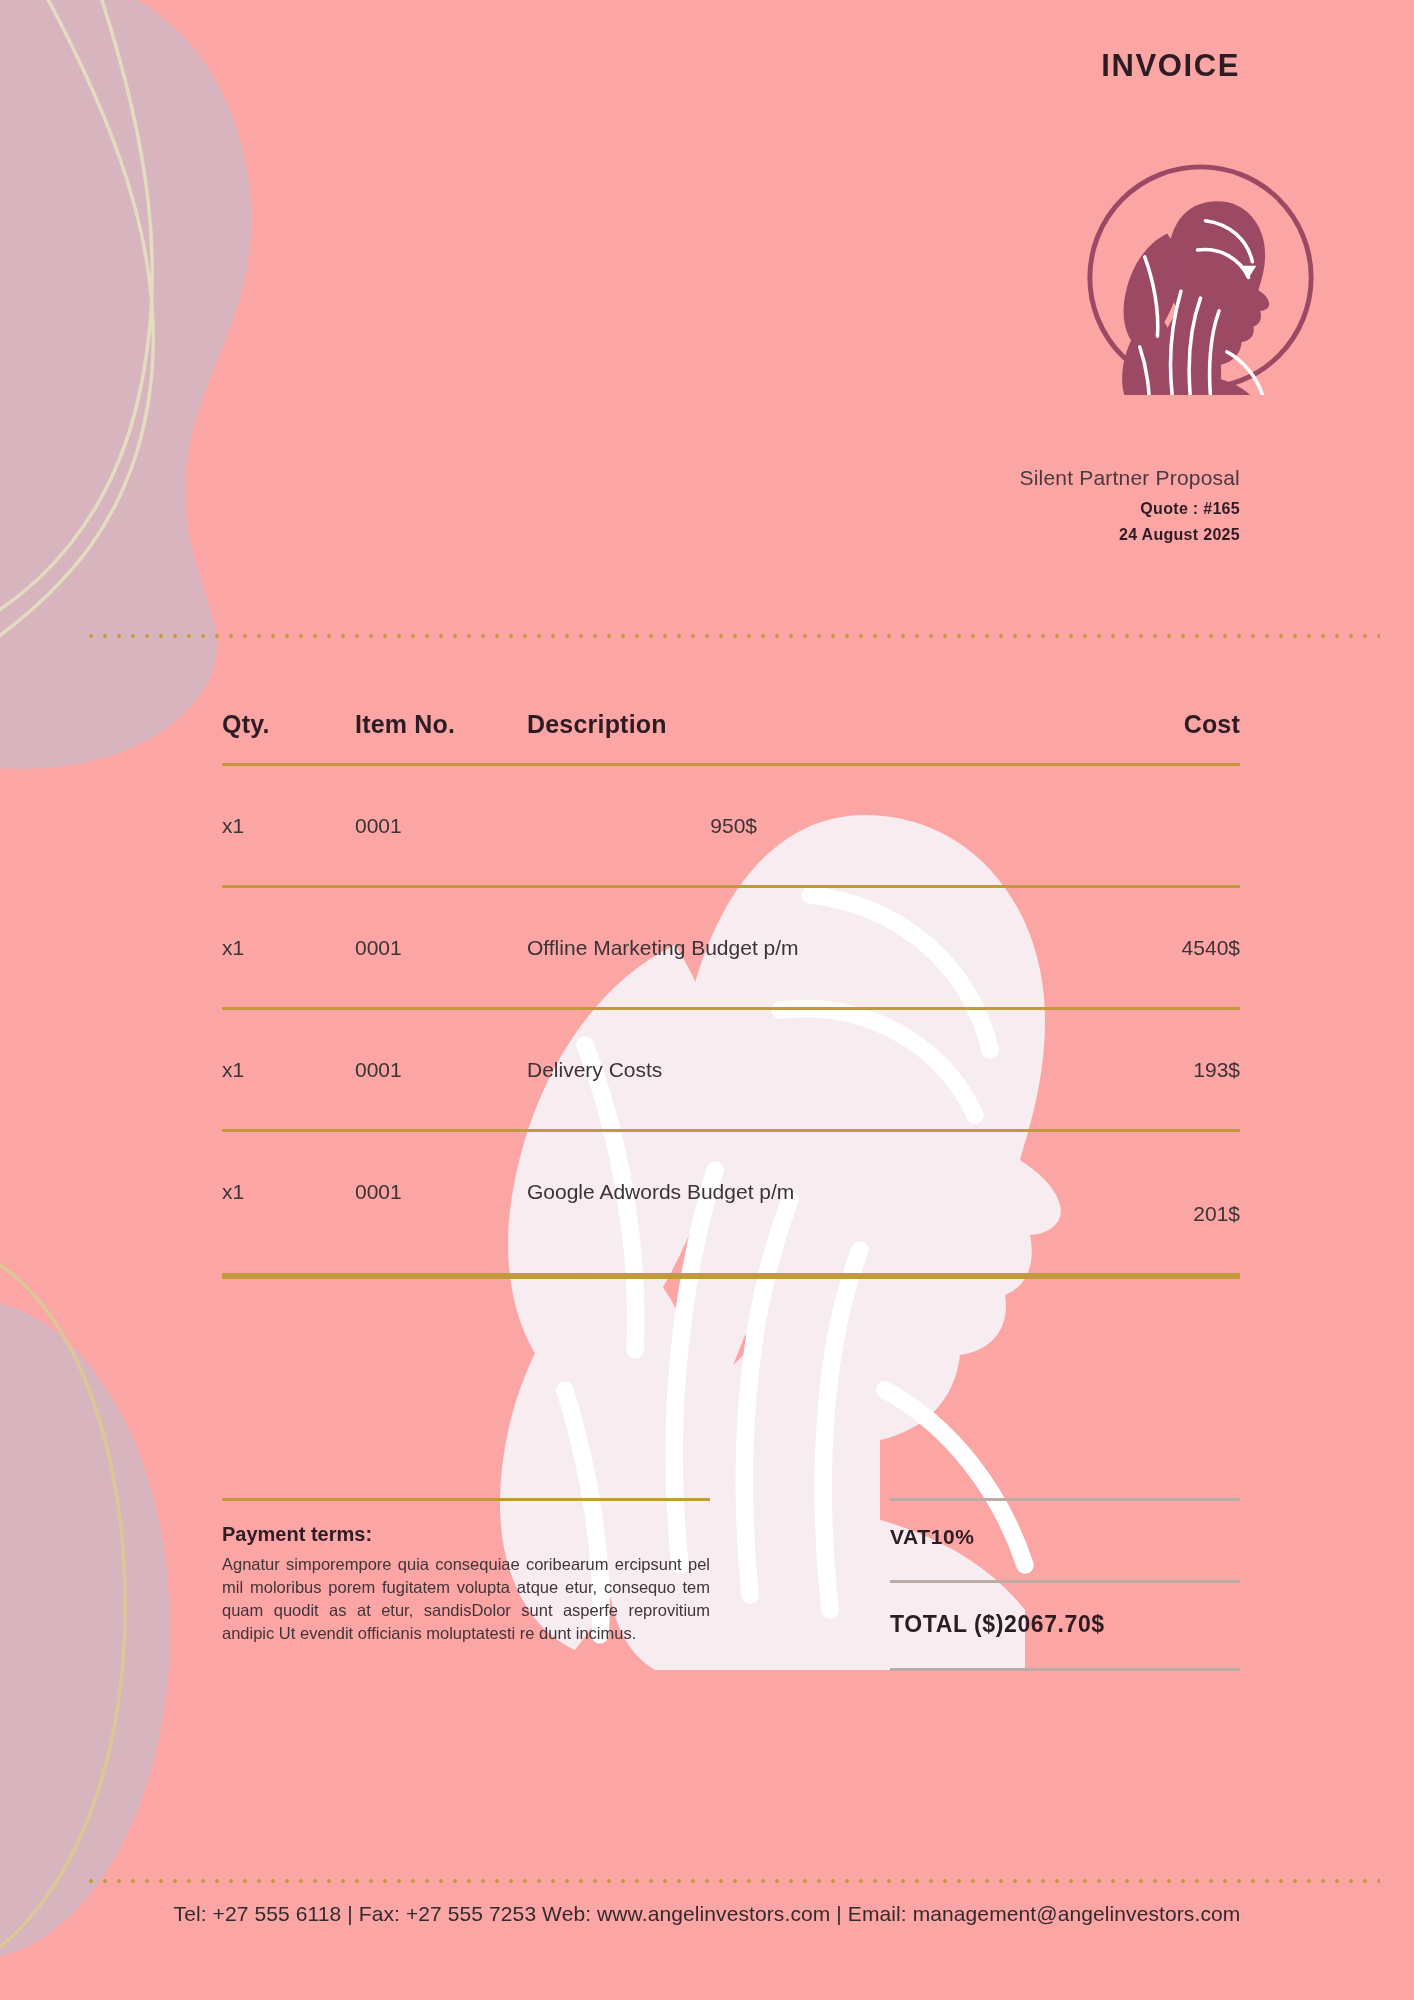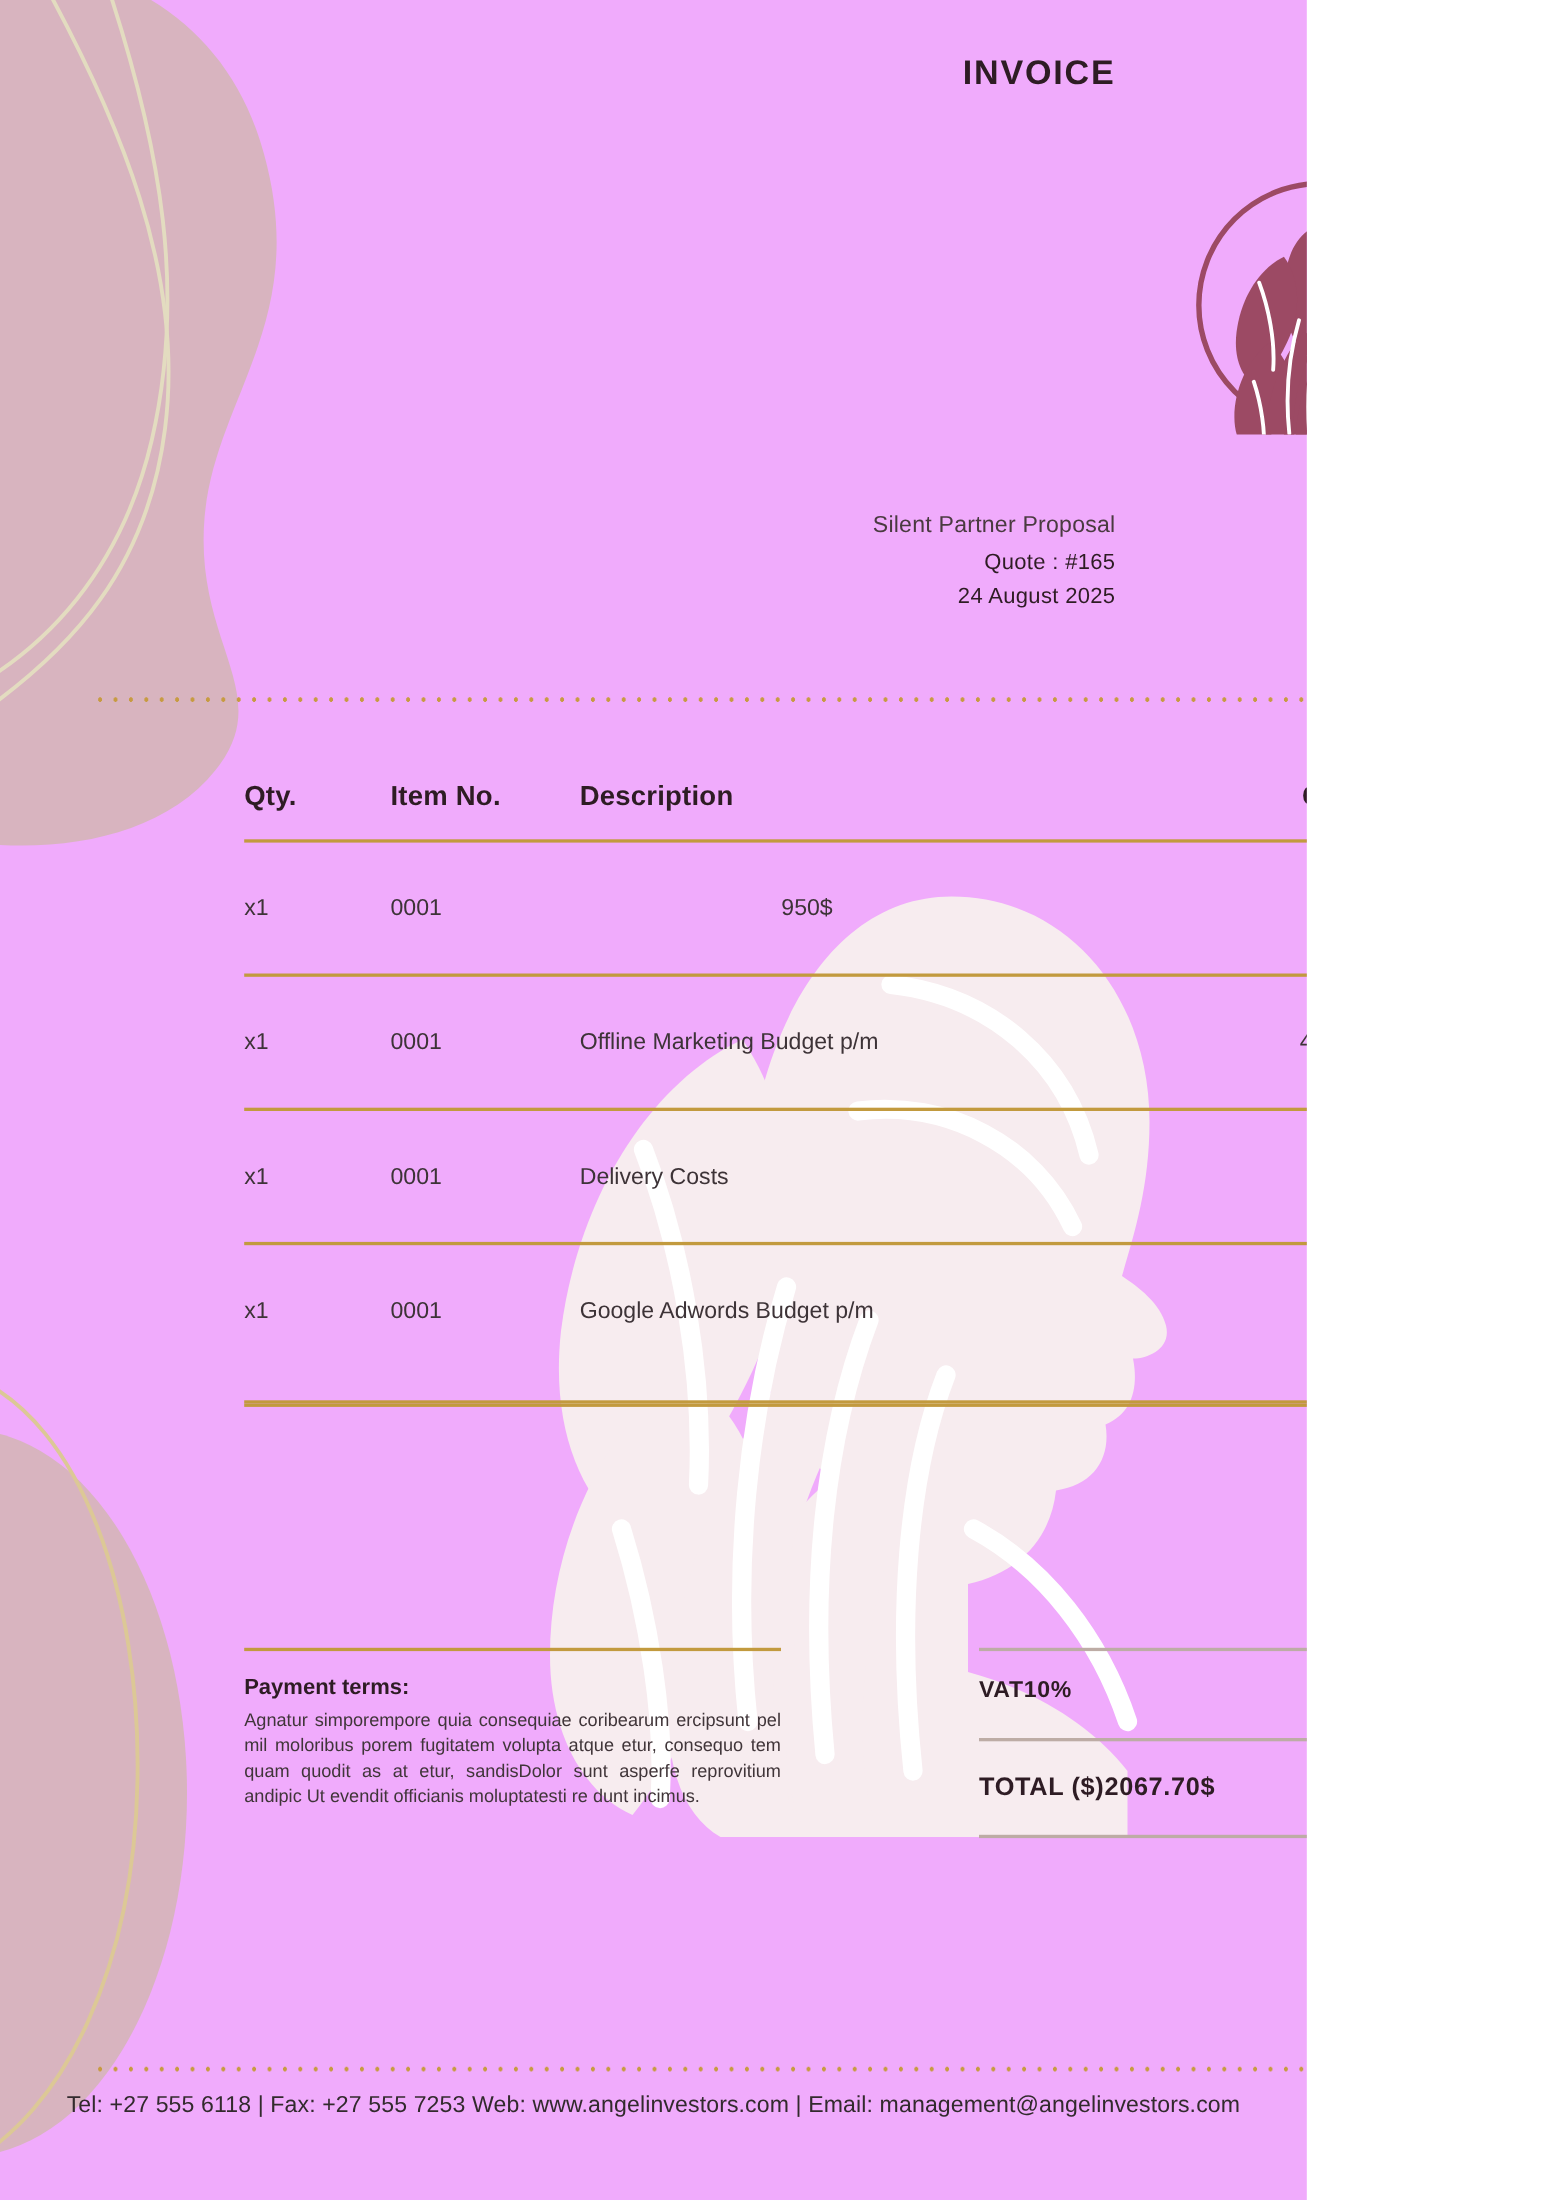--- a/index.html
+++ b/index.html
@@ -5,23 +5,23 @@
   html, body {
     margin: 0;
     padding: 0;
     background: #ffffff;
   }
   body {
     font-family: "Liberation Sans", sans-serif;
   }
   .page {
     position: relative;
-    width: 1188px;
+    width: 1414px;
     height: 2000px;
-    background: #f0abfc;
+    background: #fca5a5;
     overflow: hidden;
   }
 
   
   .decor {
     position: absolute;
     inset: 0;
     pointer-events: none;
   }
   .decor svg { display: block; }
@@ -63,22 +63,22 @@
     text-align: right;
     color: #2e1c24;
   }
   .quote-sub {
     font-size: 21px;
     color: #4a3a40;
     letter-spacing: 0.2px;
     margin-bottom: 10px;
   }
   .quote-no, .quote-date {
-    font-size: 20px;
-    font-weight: normal;
+    font-size: 16px;
+    font-weight: bold;
     letter-spacing: 0.3px;
     margin-bottom: 8px;
   }
 
   
   .client-block {
     position: absolute;
     left: 222px;
     top: 258px;
     color: #3c3035;

